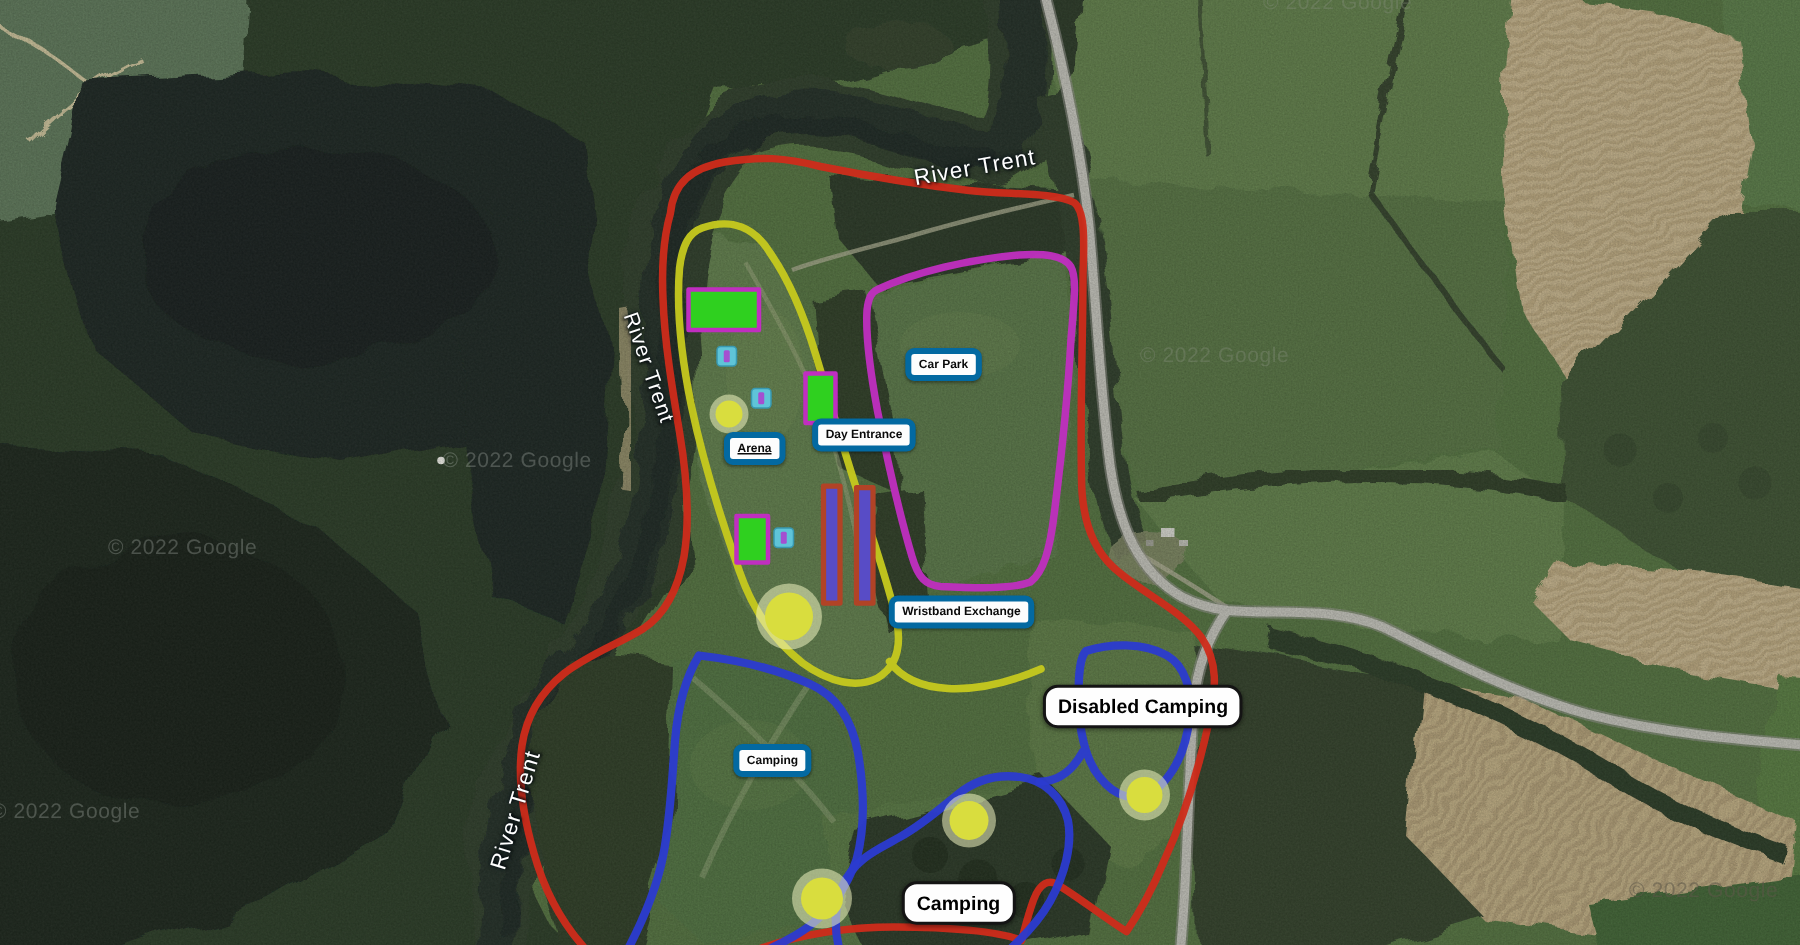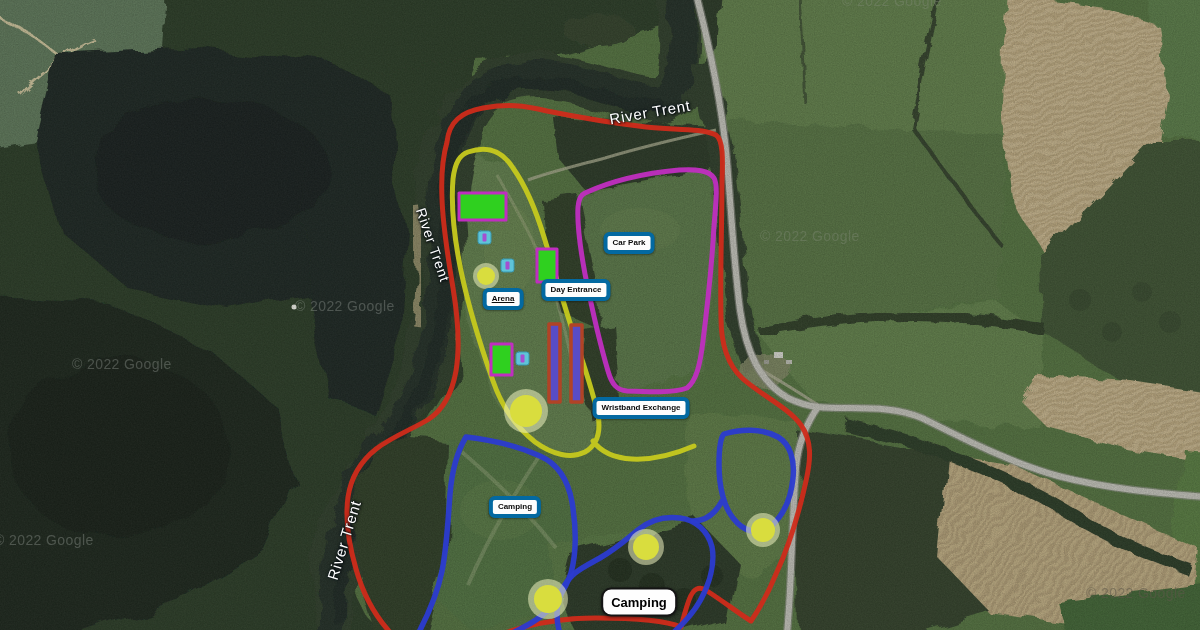--- a/index.html
+++ b/index.html
@@ -203,20 +203,21 @@
 
 <div class="river-label" style="left:650px;top:112px;transform:translate(-50%,-50%) rotate(-10deg);">River Trent</div>
 <div class="river-label" style="left:433px;top:245px;transform:translate(-50%,-50%) rotate(71deg);font-size:14px;">River Trent</div>
 <div class="river-label" style="left:344px;top:540px;transform:translate(-50%,-50%) rotate(-73deg);">River Trent</div>
 
 <div class="map-label-sm" style="left:629px;top:243px;">Car Park</div>
 <div class="map-label-sm" style="left:576px;top:290px;">Day Entrance</div>
 <div class="map-label-sm" style="left:503px;top:299px;text-decoration:underline;">Arena</div>
 <div class="map-label-sm" style="left:613px;top:408px;margin-left:28px;">Wristband Exchange</div>
 <div class="map-label-sm" style="left:515px;top:507px;">Camping</div>
+<div class="map-label-lg" style="left:762px;top:471px;">Disabled Camping</div>
 <div class="map-label-lg" style="left:639px;top:602px;">Camping</div>
 
 <div class="wm wm-dark" style="left:72px;top:356px;">© 2022 Google</div>
 <div class="wm wm-dark" style="left:-6px;top:532px;">© 2022 Google</div>
 <div class="wm wm-dark" style="left:295px;top:298px;">© 2022 Google</div>
 <div class="wm wm-field" style="left:760px;top:228px;">© 2022 Google</div>
 <div class="wm wm-tan" style="left:1086px;top:585px;">© 2022 Google</div>
 <div class="wm wm-field" style="left:842px;top:-7px;">© 2022 Google</div>
 
 </div>

